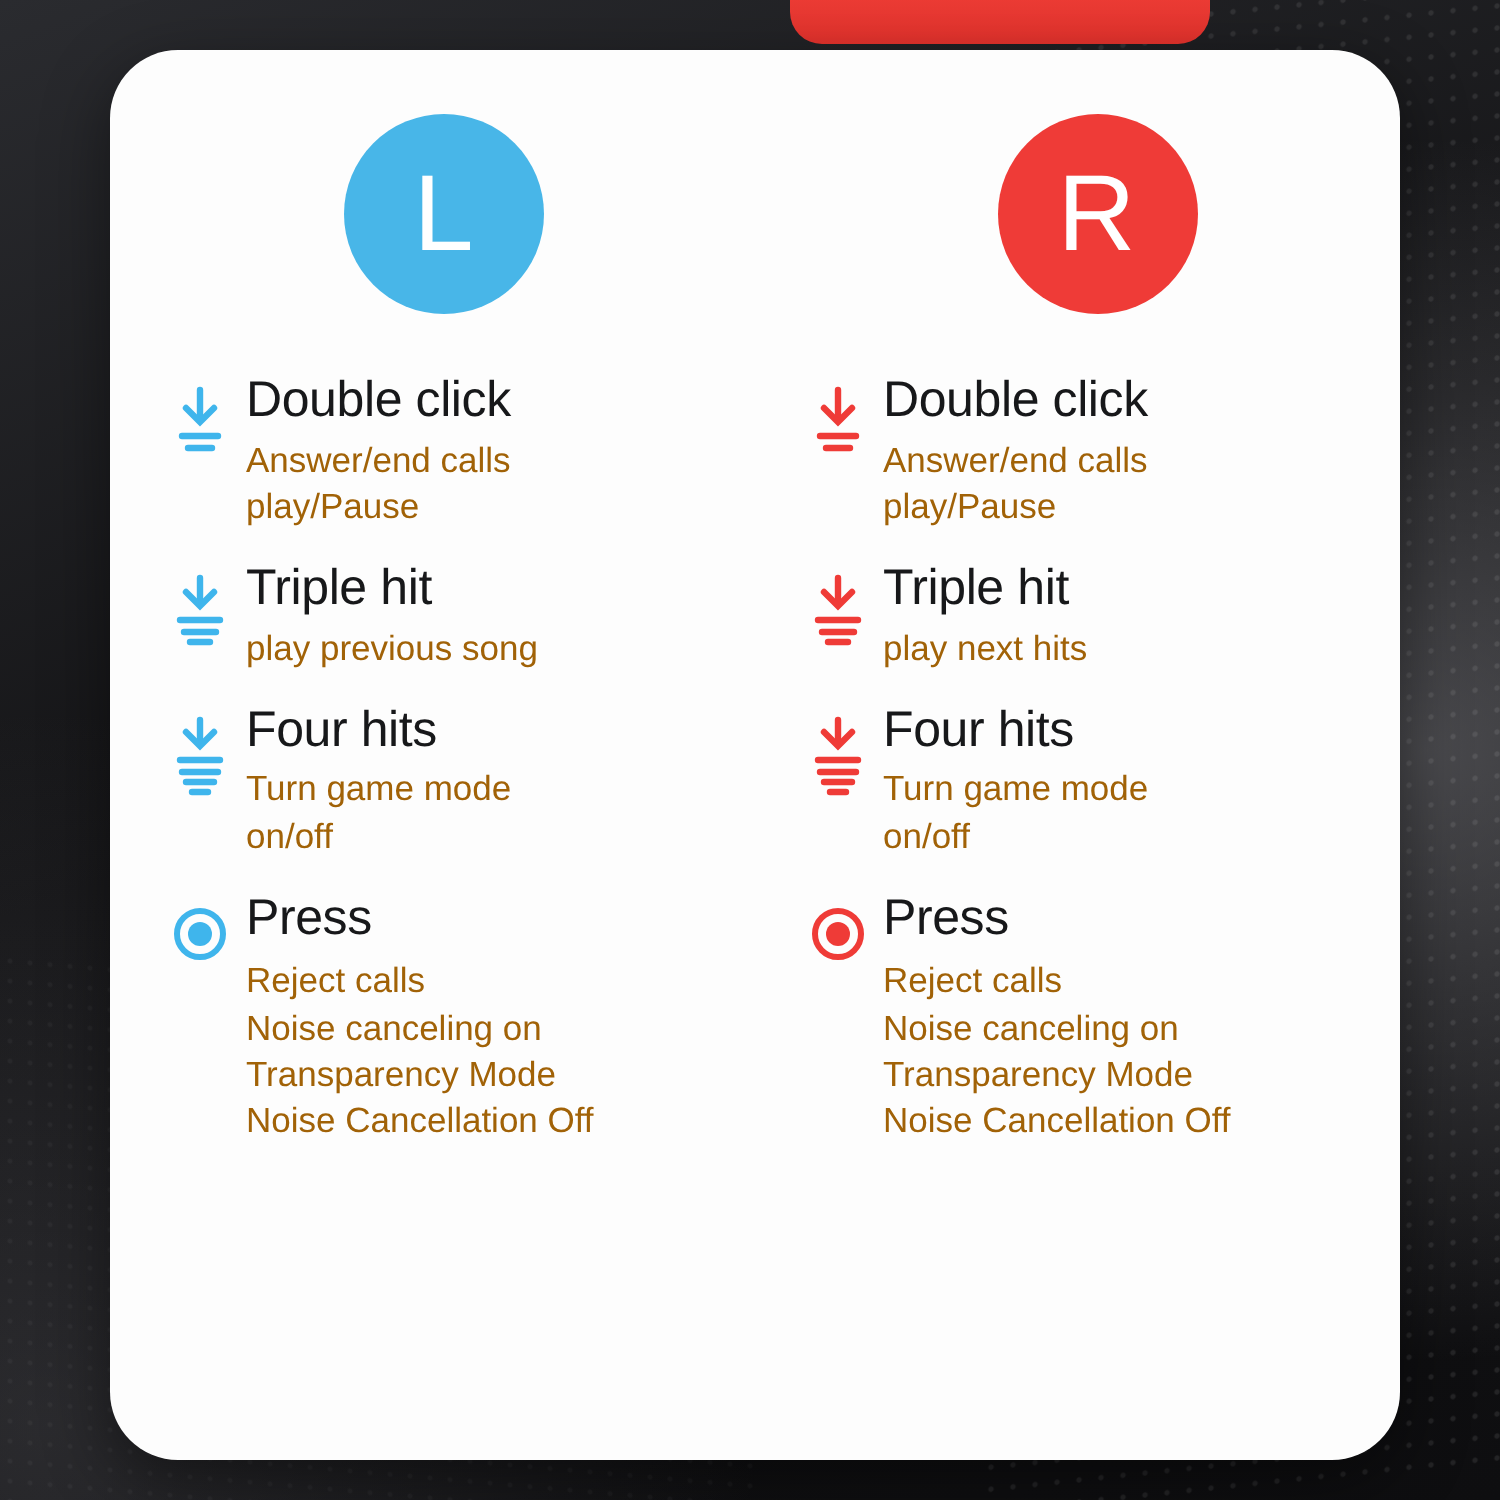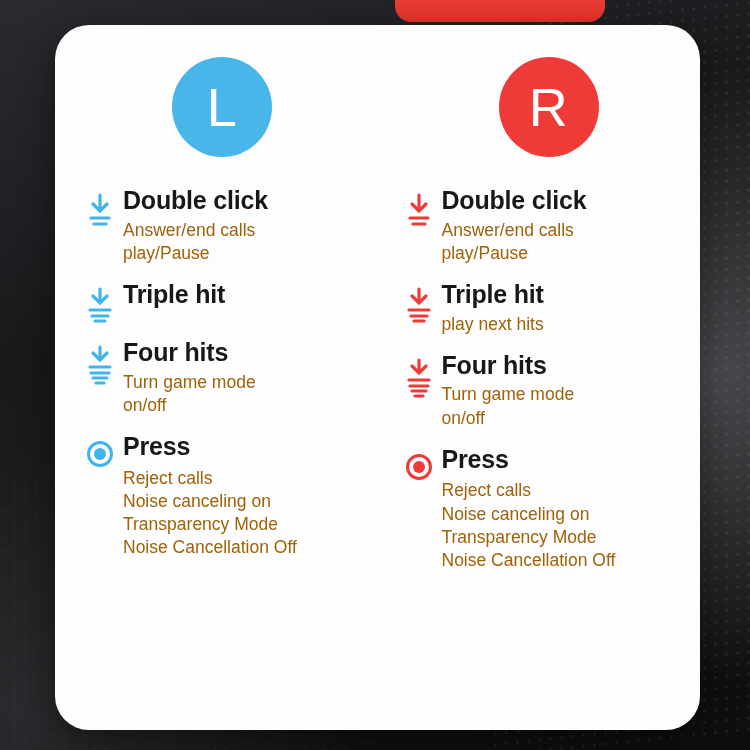--- a/index.html
+++ b/index.html
@@ -104,21 +104,21 @@
   .icon-wrap {
     width: 46px;
     min-width: 46px;
     padding-top: 6px;
     display: flex;
     justify-content: center;
   }
   .item-body { padding-top: 0; }
   .item-title {
     font-size: 25px;
-    font-weight: bold;
+    font-weight: normal;
     color: #17181a;
     line-height: 1.1;
     margin-bottom: 4px;
     letter-spacing: -0.2px;
   }
   .item-desc {
     font-size: 17.5px;
     color: #a16207;
     line-height: 1.33;
     white-space: pre-line;
@@ -188,20 +188,21 @@
                 <line x1="16" y1="2" x2="16" y2="13"></line>
                 <polyline points="9,9 16,16 23,9"></polyline>
                 <line x1="6" y1="23" x2="26" y2="23"></line>
                 <line x1="8" y1="29" x2="24" y2="29"></line>
                 <line x1="11" y1="34" x2="21" y2="34"></line>
               </g>
             </svg>
           </div>
           <div class="item-body">
             <div class="item-title">Triple hit</div>
+            <div class="item-desc">play previous song</div>
           </div>
         </div>
 
         <div class="item">
           <div class="icon-wrap">
             <svg width="32" height="40" viewBox="0 0 32 40" aria-hidden="true">
               <g stroke="#3fb5ec" stroke-width="3.2" fill="none" stroke-linecap="round">
                 <line x1="16" y1="2" x2="16" y2="12"></line>
                 <polyline points="9,8 16,15 23,8"></polyline>
                 <line x1="6" y1="22" x2="26" y2="22"></line>

